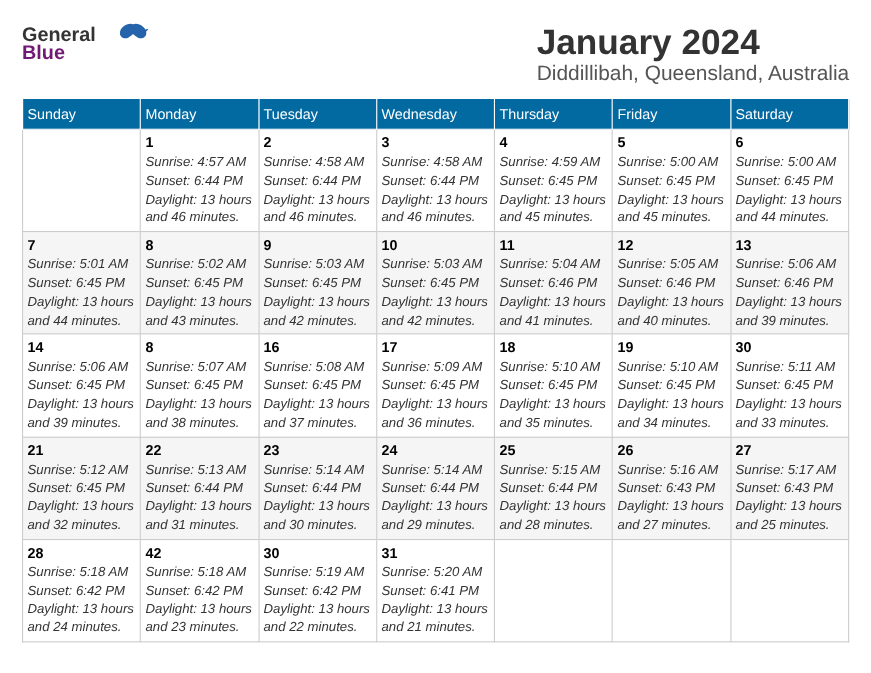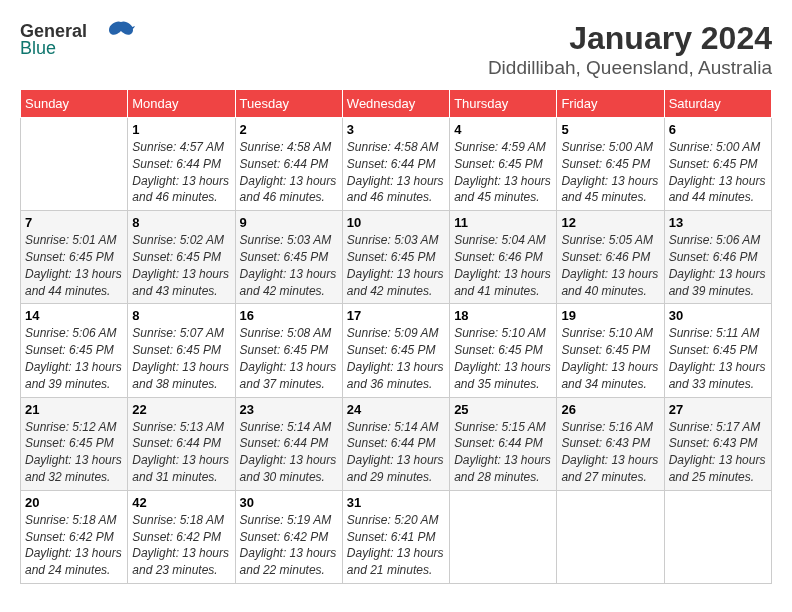--- a/index.html
+++ b/index.html
@@ -20,38 +20,38 @@
       display: flex;
       flex-direction: column;
       align-items: flex-start;
     }
     .logo-row {
       display: flex;
       align-items: center;
       gap: 20px;
     }
     .title-section {
-      text-align: right;
+      text-align: left;
     }
     .month-year {
       font-size: 32px;
       font-weight: bold;
       color: #333;
     }
     .location {
       font-size: 19px;
       color: #555;
     }
     .calendar-table {
       width: 100%;
       border-collapse: collapse;
       font-size: 11px;
     }
     .calendar-table th {
-      background-color: #ef4444;
+      background-color: #0369a1;
       color: #fff;
       padding: 6px 4px;
       text-align: left;
       font-size: 13px;
       font-weight: normal;
       border: 1px solid #fff;
     }
     .calendar-table td {
       border: 1px solid #ccc;
       vertical-align: top;
@@ -87,21 +87,21 @@
 
 <div class="header-section">
   <div class="logo">
     <div class="logo-row">
       <span style="font-size:18px;font-weight:bold;color:#333;">General</span>
       <svg width="28" height="22" viewBox="0 0 28 22">
         <path d="M14 2 C18 0, 26 4, 26 10 C26 14, 22 16, 18 14 C16 13, 14 11, 14 11 C14 11, 12 13, 10 14 C6 16, 2 14, 2 10 C2 4, 10 0, 14 2Z" fill="#2563ab"></path>
         <path d="M14 11 L28 6 C26 10, 20 14, 14 11Z" fill="#2563ab"></path>
       </svg>
     </div>
-    <span style="font-size:18px;font-weight:normal;color:#0f766e;margin-top:-4px;">Blue</span>
+    <span style="font-size:18px;font-weight:bold;color:#701a75;margin-top:-4px;">Blue</span>
   </div>
   <div class="title-section">
     <div class="month-year">January 2024</div>
     <div class="location">Diddillibah, Queensland, Australia</div>
   </div>
 </div>
 
 <table class="calendar-table">
   <thead>
     <tr>
@@ -227,21 +227,21 @@
           <span class="day-number">26</span>
           <div class="day-info">Sunrise: 5:16 AM<br>Sunset: 6:43 PM<br>Daylight: 13 hours<br>and 27 minutes.</div>
         </td>
         <td>
           <span class="day-number">27</span>
           <div class="day-info">Sunrise: 5:17 AM<br>Sunset: 6:43 PM<br>Daylight: 13 hours<br>and 25 minutes.</div>
         </td>
       </tr>
       <tr class="odd-row">
         <td>
-          <span class="day-number">20</span>
+          <span class="day-number">28</span>
           <div class="day-info">Sunrise: 5:18 AM<br>Sunset: 6:42 PM<br>Daylight: 13 hours<br>and 24 minutes.</div>
         </td>
         <td>
           <span class="day-number">42</span>
           <div class="day-info">Sunrise: 5:18 AM<br>Sunset: 6:42 PM<br>Daylight: 13 hours<br>and 23 minutes.</div>
         </td>
         <td>
           <span class="day-number">30</span>
           <div class="day-info">Sunrise: 5:19 AM<br>Sunset: 6:42 PM<br>Daylight: 13 hours<br>and 22 minutes.</div>
         </td>

